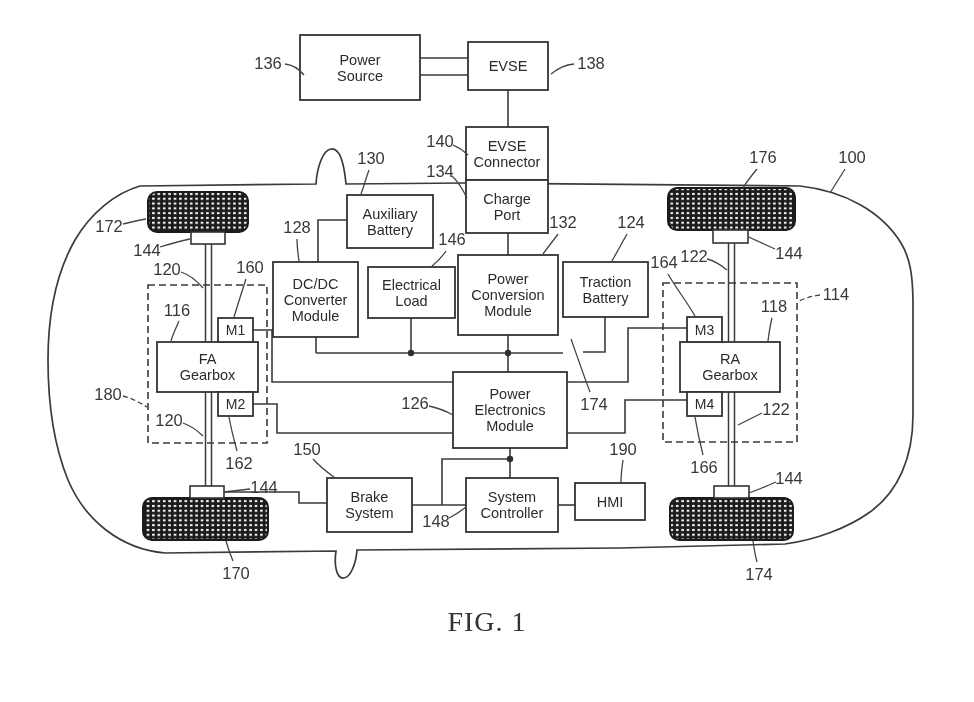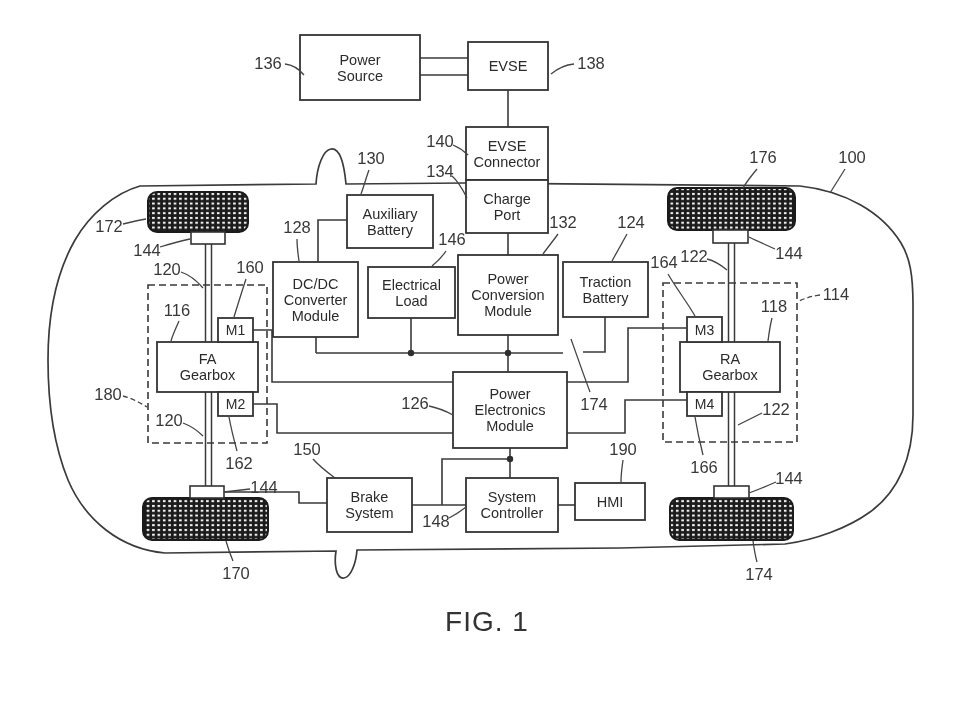--- a/index.html
+++ b/index.html
@@ -10,21 +10,21 @@
   .wire{fill:none;stroke:#3a3a3a;stroke-width:1.6;}
   .axle{fill:none;stroke:#3a3a3a;stroke-width:1.5;}
   .boxr{fill:#ffffff;stroke:#333333;stroke-width:1.8;}
   .dashbox{fill:none;stroke:#3a3a3a;stroke-width:1.6;stroke-dasharray:7 4;}
   .leader{fill:none;stroke:#444444;stroke-width:1.3;}
   .leader.dashed{stroke-dasharray:5 3;}
   .blk{font-family:"Liberation Sans",sans-serif;font-size:14.5px;fill:#2b2b2b;text-anchor:middle;}
   .blk-small{font-family:"Liberation Sans",sans-serif;font-size:14px;fill:#2b2b2b;text-anchor:middle;}
   .ref{font-family:"Liberation Sans",sans-serif;font-size:16.5px;fill:#383838;text-anchor:middle;}
   .caption{position:absolute;left:0;top:606px;width:974px;text-align:center;
-           font-size:28px;letter-spacing:1px;color:#333333;}
+           font-size:28px;letter-spacing:1px;color:#333333;font-family:Liberation Serif, serif;}
 </style>
 </head>
 <body>
 
 <div id="stage">
   <svg width="974" height="702" viewBox="0 0 974 702" xmlns="http://www.w3.org/2000/svg">
       <defs>
         <pattern id="tread" width="5.4" height="4.8" patternUnits="userSpaceOnUse">
           <rect width="5.4" height="4.8" fill="#1b1b1b"></rect>
           <rect x="0.9" y="0.9" width="2.6" height="2.1" fill="#f2f2f2"></rect>

